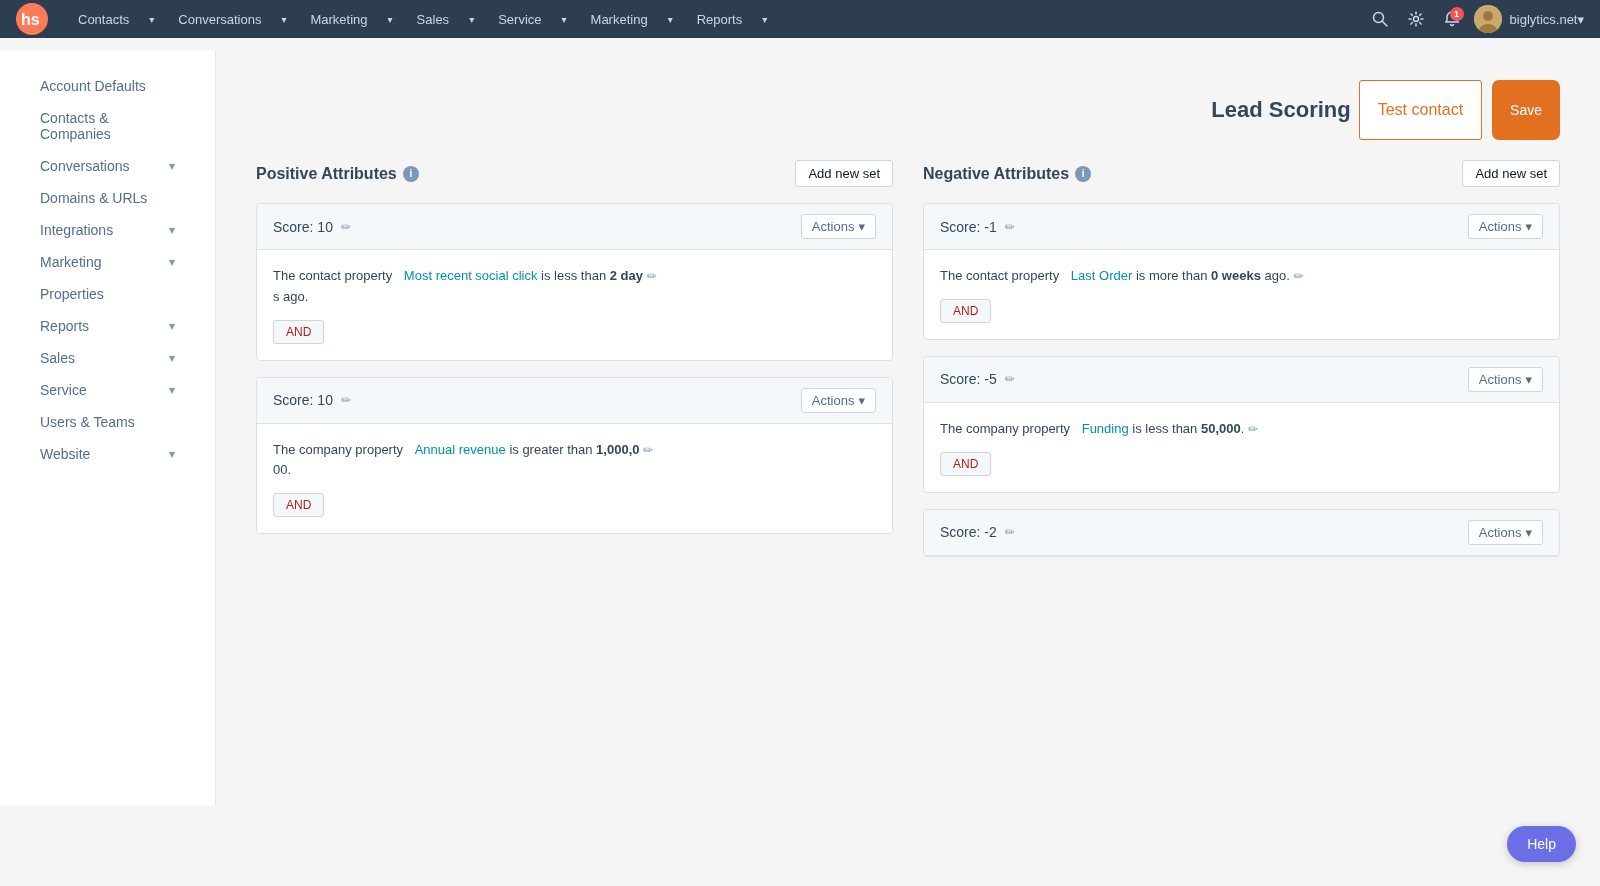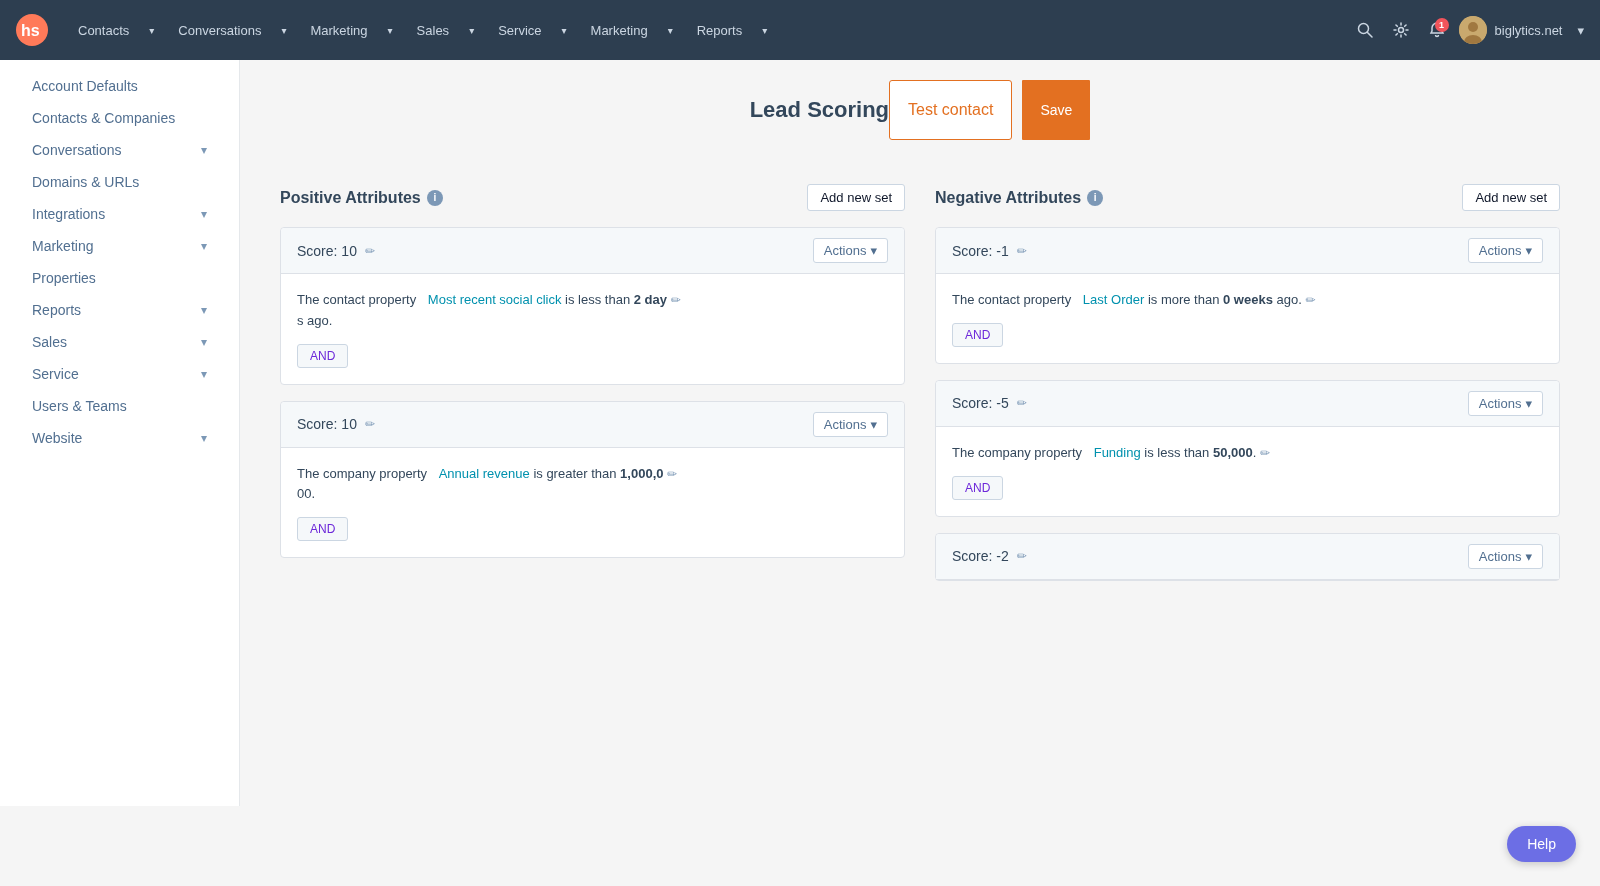--- a/index.html
+++ b/index.html
@@ -1,21 +1,21 @@
 <!DOCTYPE html>
 <html><head>
   <meta charset="utf-8">
   <style>
     * { box-sizing: border-box; margin: 0; padding: 0; }
     body { font-family: -apple-system, BlinkMacSystemFont, 'Segoe UI', Helvetica, Arial, sans-serif; font-size: 14px; background: #f5f5f5; color: #33475b; }
 
     
     .top-nav {
       background: #2d3e50;
-      height: 60px;
+      height: 38px;
       display: flex;
       align-items: center;
       padding: 16px 16px;
       position: fixed;
       top: 0; left: 0; right: 0;
       z-index: 100;
     }
     .top-nav-logo {
       margin-right: 20px;
       display: flex;
@@ -75,21 +75,21 @@
       width: 28px; height: 28px;
       border-radius: 50%;
       background: #c9a96e;
       overflow: hidden;
       display: flex; align-items: center; justify-content: center;
     }
     .account-name {
       color: #cbd6e2;
       font-size: 13px;
       cursor: pointer;
-      display: flex; align-items: center; gap: 15px;
+      display: flex; align-items: center; gap: 0;
     }
 
     
     .page-wrapper {
       margin-top: 50px;
       display: flex;
       flex-direction: column;
     }
     .page-header {
       background: #fff;
@@ -102,24 +102,24 @@
       color: #33475b;
     }
     .page-body {
       display: flex;
       flex: 1;
       min-height: calc(100vh - 130px);
     }
 
     
     .sidebar {
-      width: 240px;
+      width: 216px;
       background: #fff;
       border-right: 1px solid #e5e8eb;
-      padding: 20px 8px;
+      padding: 20px 16px;
       flex-shrink: 0;
     }
     .sidebar-item {
       padding: 8px 24px;
       color: #516f90;
       font-size: 14px;
       cursor: pointer;
       display: flex;
       align-items: center;
       justify-content: space-between;
@@ -128,23 +128,24 @@
 
     
     .main-content {
       flex: 1;
       padding: 30px 40px;
       background: #f5f5f5;
       overflow-y: auto;
     }
     .content-header {
       display: flex;
-      justify-content: center;
-      align-items: center;
-      margin-bottom: 44px;
+      justify-content: flex-end;
+      align-items: center;
+      margin-bottom: 20px;
+      gap: 8px;
     }
     .content-title {
       font-size: 22px;
       font-weight: 600;
       color: #33475b;
     }
     .header-buttons {
       display: flex;
       gap: 10px;
     }
@@ -156,21 +157,21 @@
       border-radius: 3px;
       font-size: 16px;
       cursor: pointer;
       font-weight: 500;
     }
     .btn-primary {
       background: #e37021;
       color: #fff;
       border: none;
       padding: 8px 18px;
-      border-radius: 1px;
+      border-radius: 7px;
       font-size: 14px;
       cursor: pointer;
       font-weight: 500;
     }
 
     
     .attributes-grid {
       display: grid;
       grid-template-columns: 1fr 1fr;
       gap: 0 30px;
@@ -264,21 +265,21 @@
     }
     .condition-link {
       color: #0091ae;
       text-decoration: none;
       padding-left: 8px;
     }
     .condition-bold { font-weight: 600; }
     .btn-and {
       border: 1px solid #cbd6e2;
       background: #f5f8fa;
-      color: #6d28d9;
+      color: #b91c1c;
       padding: 4px 12px;
       border-radius: 3px;
       font-size: 12px;
       cursor: pointer;
     }
 
     
     .help-btn {
       position: fixed;
       bottom: 24px;

